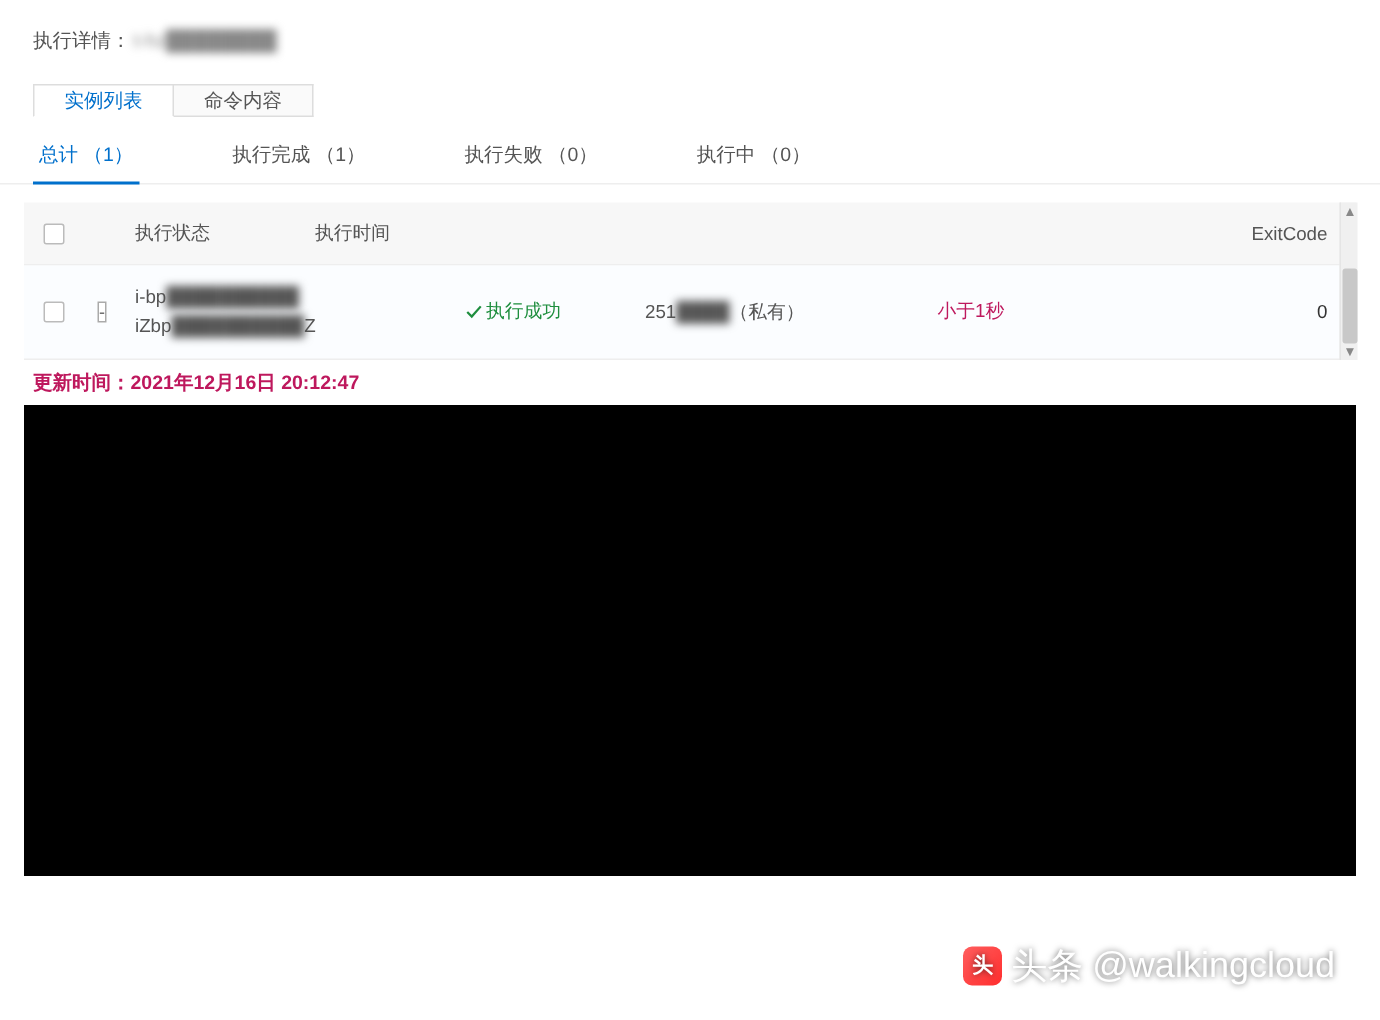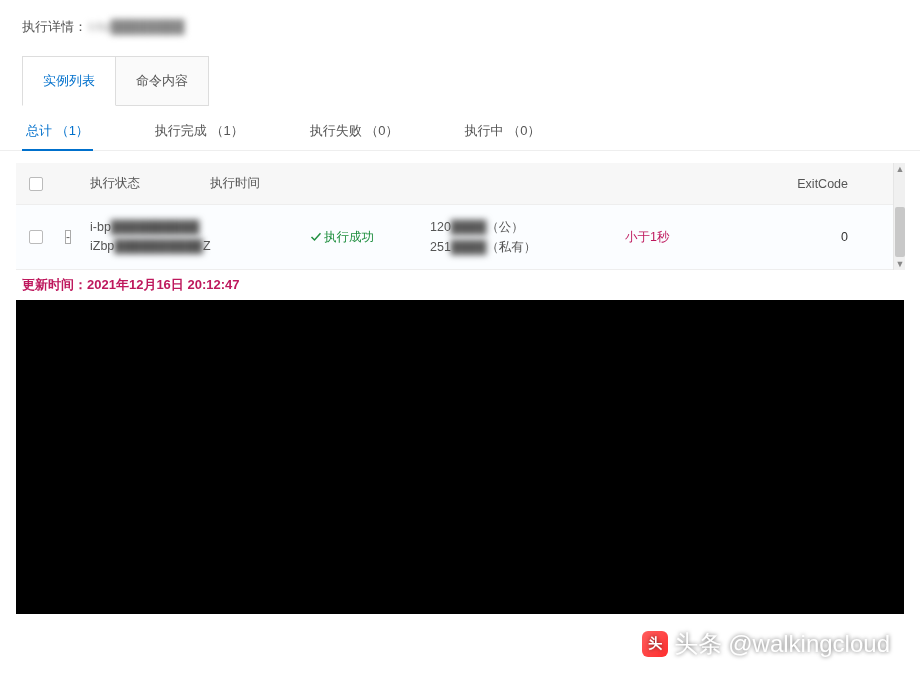--- a/index.html
+++ b/index.html
@@ -21,21 +21,21 @@
     .header .task-id {
       color: #888;
       filter: blur(3px);
       margin-left: 2px;
     }
     .tabs-main {
       display: flex;
       padding: 0 22px;
     }
     .tab-main {
-      padding: 15px 20px;
+      padding: 1px 20px;
       border: 1px solid #ddd;
       font-size: 13px;
       color: #555;
       cursor: pointer;
       background: #fafafa;
     }
     .tab-main.active {
       color: #0070cc;
       border-bottom: 1px solid #fff;
       background: #fff;
@@ -88,21 +88,21 @@
     .th, .td {
       padding: 12px 10px;
       font-size: 12.5px;
     }
     .col-check { width: 40px; display: flex; align-items: center; justify-content: center; }
     .col-expand { width: 24px; display: flex; align-items: center; justify-content: center; }
     .col-id { width: 220px; }
     .col-status { width: 120px; }
     .col-ip { width: 195px; }
     .col-time { width: 200px; }
-    .col-code { flex: 1; text-align: right; padding-right: 56px; }
+    .col-code { flex: 1; text-align: right; padding-right: 19px; }
     .checkbox {
       width: 14px; height: 14px;
       border: 1px solid #bbb;
       background: #fff;
       border-radius: 2px;
       cursor: pointer;
     }
     .expand-btn {
       width: 14px; height: 14px;
       border: 1px solid #aaa;
@@ -235,21 +235,20 @@
     </div>
     <div class="td col-status">
       <div class="status-ok">
         <svg class="check-svg" viewBox="0 0 16 16">
             <path fill="none" stroke="#1e8e3e" stroke-width="2" d="M2 8 L6 12 L14 3"></path>
           </svg>
         <span>执行成功</span>
       </div>
     </div>
     <div class="td col-ip ip-text">
-      <div><span>120</span><span class="blur">████</span><span>（公）</span></div>
       <div><span>251</span><span class="blur">████</span><span>（私有）</span></div>
     </div>
     <div class="td col-time">
       <span class="time-link">小于1秒</span>
     </div>
     <div class="td col-code">0</div>
   </div>
 
   <div class="scrollbar">
     <div class="scroll-arrow up">▲</div>

